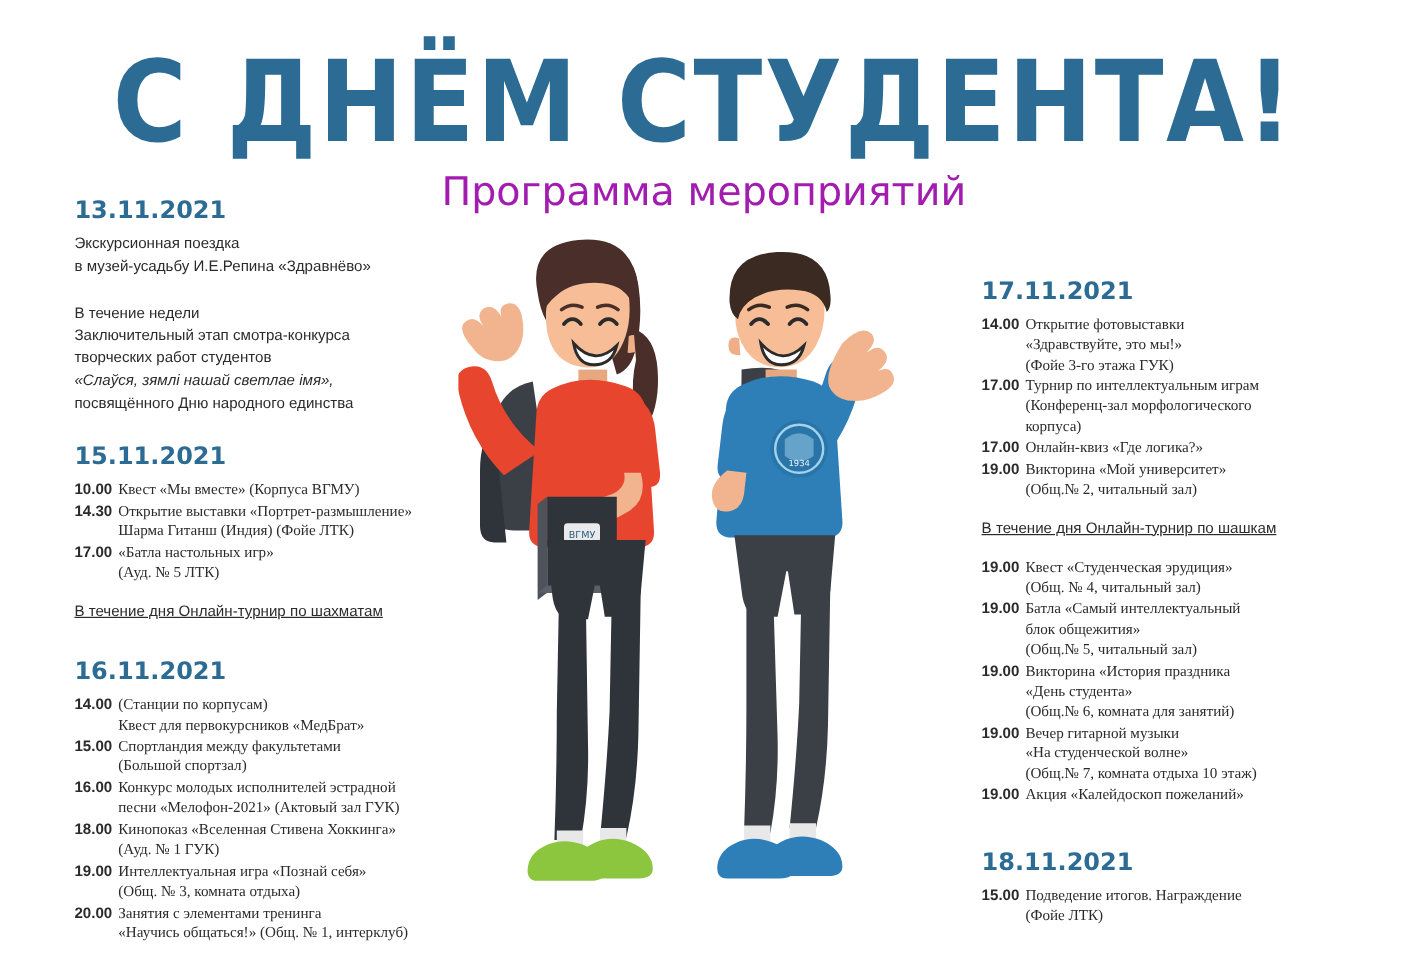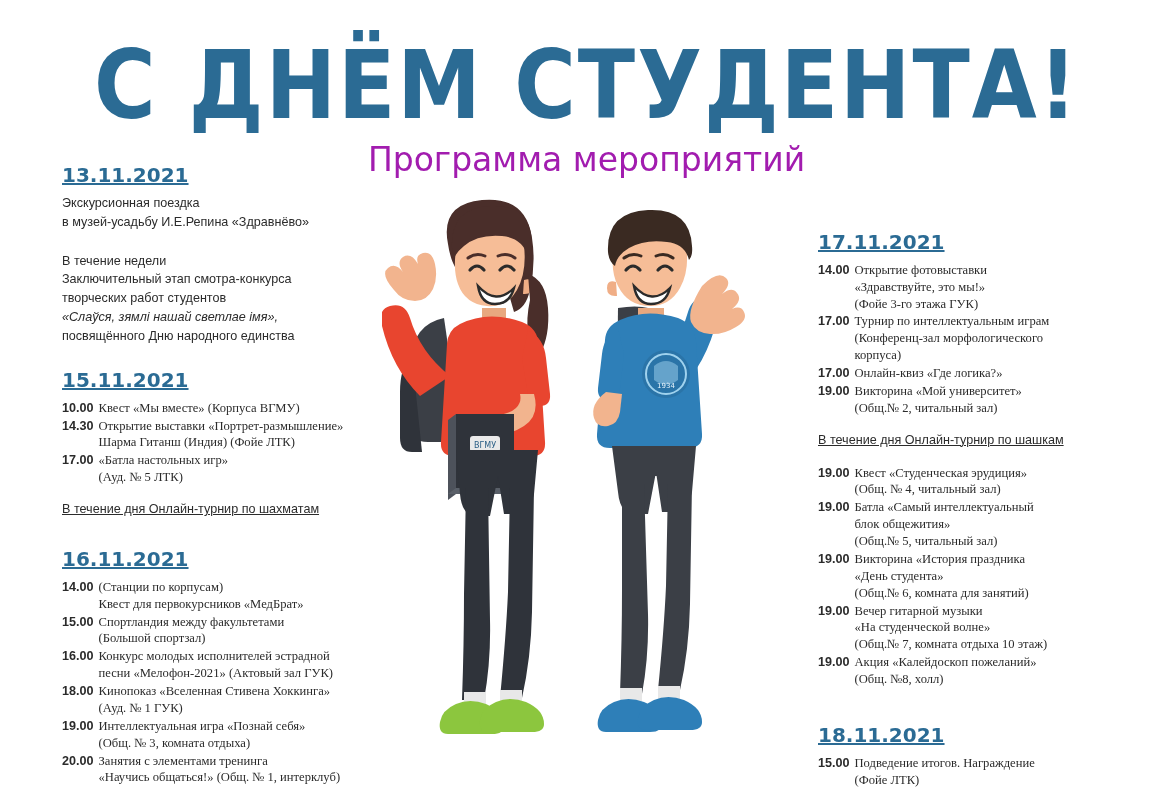--- a/index.html
+++ b/index.html
@@ -43,21 +43,20 @@
   }
   .col-left  { left:62px;  top:162px; width:330px; }
   .col-right { left:818px; top:229px; width:310px; }
 
   .date {
     color:#2b6b94;
     font-size:20px;
     font-weight:bold;
     margin:0 0 6px 0;
     font-family:"DejaVu Sans", sans-serif;
-    text-decoration:underline;
   }
   .block { margin-bottom:14px; }
   .para { margin:0 0 2px 0; }
   .para.ital { font-style:italic; }
 
   .ev { display:flex; margin-bottom:1px; }
   .ev-time {
     flex:0 0 auto;
     font-weight:bold;
     margin-right:5px;
@@ -265,21 +264,20 @@
           <p class="ev-line">Вечер гитарной музыки</p>
           <p class="ev-line">«На студенческой волне»</p>
           <p class="ev-line">(Общ.№ 7, комната отдыха 10 этаж)</p>
         </span>
       </div>
 
       <div class="ev">
         <span class="ev-time">19.00</span>
         <span class="ev-body">
           <p class="ev-line">Акция «Калейдоскоп пожеланий»</p>
-          <p class="ev-line">(Общ. №8, холл)</p>
         </span>
       </div>
     </div>
 
     <div class="spacer-lg"></div>
 
     <div class="block">
       <div class="date">18.11.2021</div>
       <div class="ev">
         <span class="ev-time">15.00</span>

